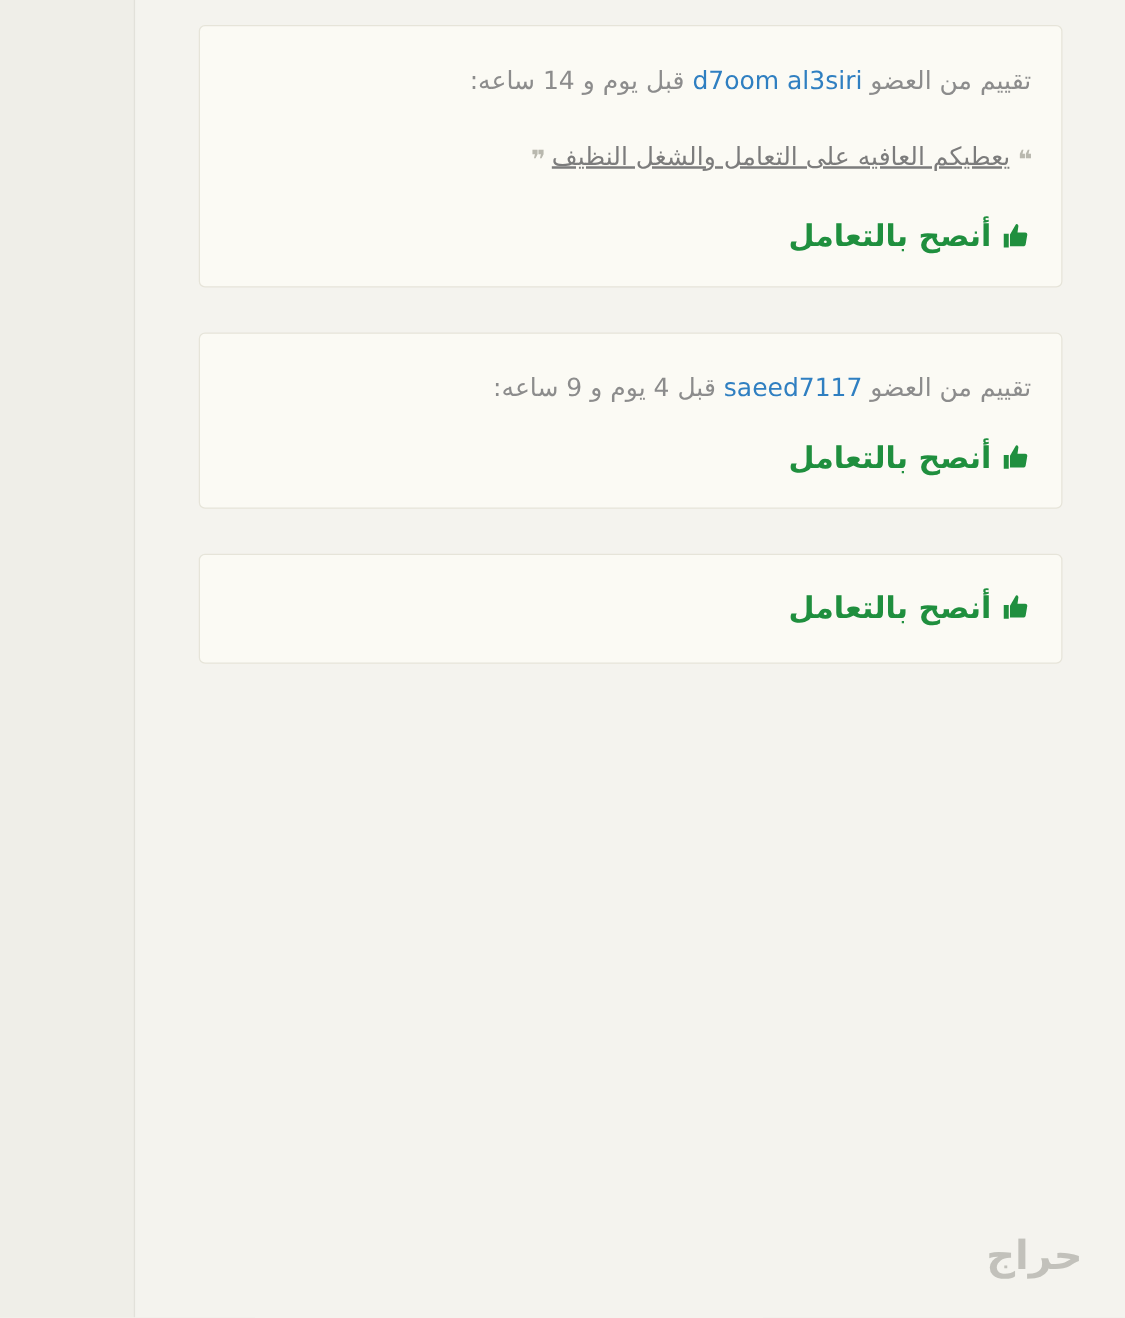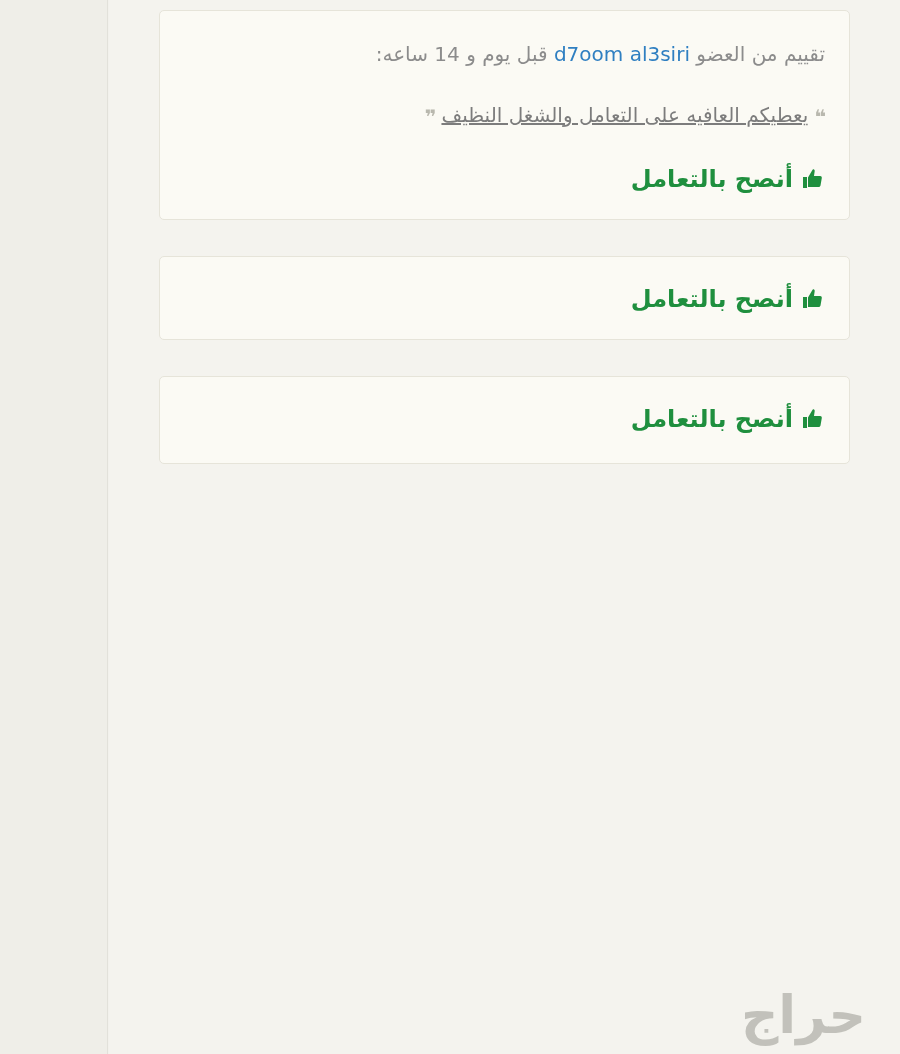--- a/index.html
+++ b/index.html
@@ -34,21 +34,21 @@
   .content-col {
     position: absolute;
     left: 109px;
     top: 0;
     width: 791px;
     height: 1054px;
     background: #f4f3ee;
     box-sizing: border-box;
   }
   .reviews {
-    padding: 10px 50px 0 50px;
+    padding: 20px 50px 0 50px;
     box-sizing: border-box;
   }
   .review-card {
     background: #fbfaf4;
     border: 1px solid #e6e4d9;
     border-radius: 5px;
     margin-bottom: 36px;
     padding: 28px 24px 26px 24px;
     box-sizing: border-box;
     direction: rtl;
@@ -106,21 +106,21 @@
     position: absolute;
     left: 676px;
     top: 985px;
     width: 190px;
     height: 58px;
     opacity: 0.55;
     pointer-events: none;
   }
   .wm-text {
     font-family: "DejaVu Sans", "Liberation Sans", sans-serif;
-    font-size: 52px;
+    font-size: 32px;
     font-weight: bold;
     color: #9a9a92;
     letter-spacing: 2px;
     direction: rtl;
     white-space: nowrap;
   }
   .card-partial {
     margin-bottom: 0;
     padding-bottom: 30px;
   }
@@ -149,20 +149,25 @@
             <svg width="24" height="24" viewBox="0 0 24 24" aria-hidden="true">
               <path d="M2 10h4v11H2z" fill="#1f8f3e"></path>
               <path d="M7 10.5l4.4-7.6c.3-.6 1.1-.8 1.7-.4.5.3.7.9.6 1.5L13 9h6.2c1 0 1.8.9 1.6 1.9l-1.3 7.6c-.15.9-.95 1.5-1.85 1.5H7z" fill="#1f8f3e"></path>
             </svg>
           </span>
           <span>أنصح بالتعامل</span>
         </div>
       </div>
 
       <div class="review-card">
+        <div class="review-head">
+          <span>تقييم من العضو</span>
+          <span class="member">saeed7117</span>
+          <span>قبل 4 يوم و 9 ساعه:</span>
+        </div>
         <div class="recommend">
           <span class="thumb-icon">
             <svg width="24" height="24" viewBox="0 0 24 24" aria-hidden="true">
               <path d="M2 10h4v11H2z" fill="#1f8f3e"></path>
               <path d="M7 10.5l4.4-7.6c.3-.6 1.1-.8 1.7-.4.5.3.7.9.6 1.5L13 9h6.2c1 0 1.8.9 1.6 1.9l-1.3 7.6c-.15.9-.95 1.5-1.85 1.5H7z" fill="#1f8f3e"></path>
             </svg>
           </span>
           <span>أنصح بالتعامل</span>
         </div>
       </div>

